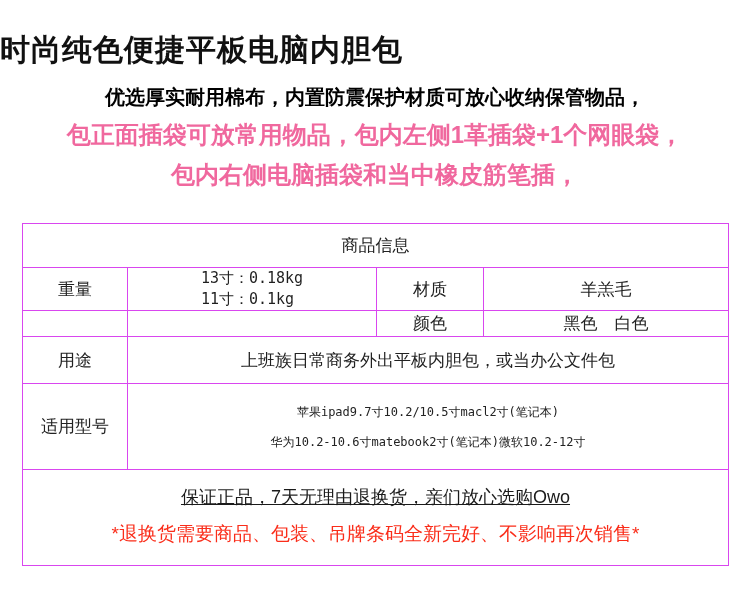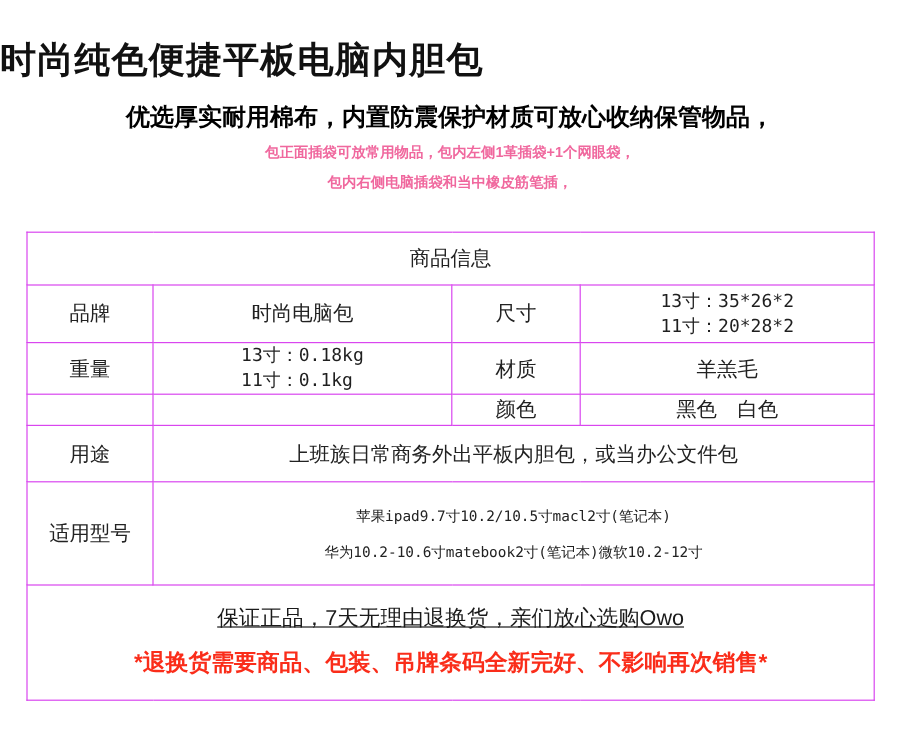--- a/index.html
+++ b/index.html
@@ -21,21 +21,21 @@
   .subtitle {
     margin: 13px 0 0;
     text-align: center;
     font-size: 20px;
     font-weight: 600;
     color: #000000;
   }
   .pink-line {
     margin: 8px 0 0;
     text-align: center;
-    font-size: 12px;
+    font-size: 24px;
     font-weight: 600;
     color: #f0689e;
   }
   table.info {
     border-collapse: collapse;
     table-layout: fixed;
     margin: 32px 0 0 22px;
     width: 706px;
   }
   table.info td {
@@ -80,21 +80,21 @@
     font-size: 12px;
   }
   .footer-cell .guarantee {
     font-size: 18px;
     color: #1a1a1a;
     margin: 0 0 12px;
     text-decoration: underline;
   }
   .footer-cell .return-policy {
     font-size: 19px;
-    font-weight: 700;
+    font-weight: 400;
     color: #fa2d1a;
     margin: 4px;
   }
 </style>
 </head>
 <body>
 
 <div class="page">
 
   <h1 class="title">时尚纯色便捷平板电脑内胆包</h1>
@@ -110,31 +110,20 @@
       <col style="width:249px">
       <col style="width:107px">
       <col style="width:245px">
     </colgroup>
 
     <tbody>
         <tr class="row-header">
       <td colspan="4" class="table-title">商品信息</td>
     </tr>
 
-    <tr class="row-brand">
-      <td class="lbl">品牌</td>
-      <td>时尚电脑包</td>
-      <td class="lbl">尺寸</td>
-      <td>
-        <div class="mono-block">
-          <div>13寸：35*26*2</div>
-          <div>11寸：20*28*2</div>
-        </div>
-      </td>
-    </tr>
 
     <tr class="row-weight">
       <td class="lbl">重量</td>
       <td>
         <div class="mono-block">
           <div>13寸：0.18kg</div>
           <div>11寸：0.1kg</div>
         </div>
       </td>
       <td class="lbl">材质</td>

